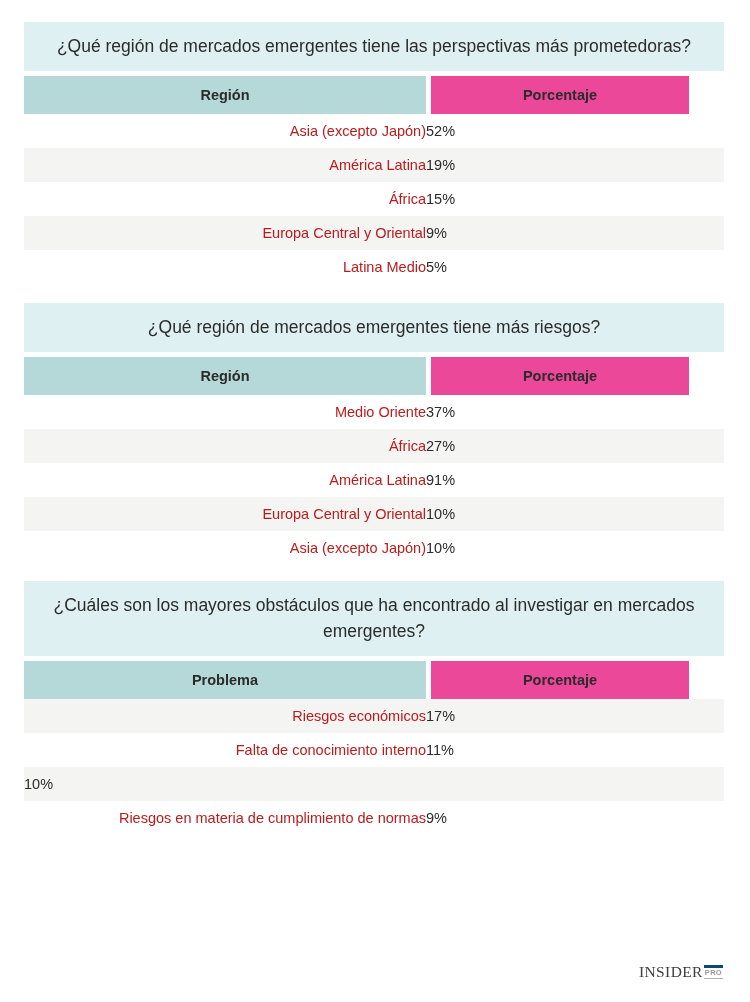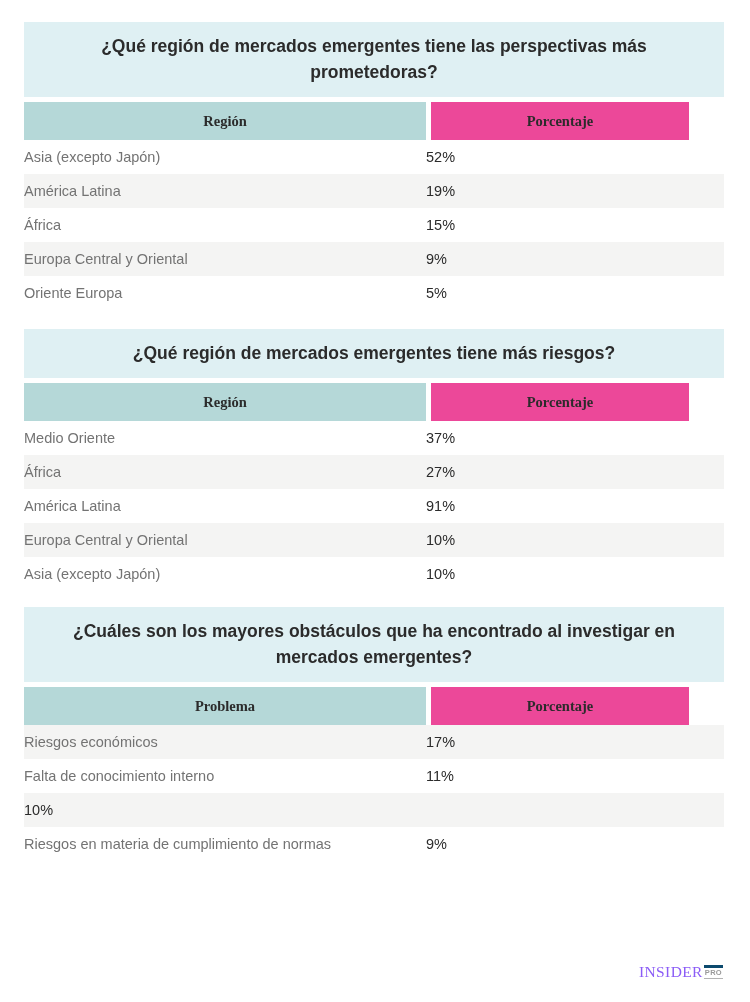--- a/index.html
+++ b/index.html
@@ -26,32 +26,31 @@
   .block {
     width: 700px;
   }
   .block.b1 { padding-top: 22px; }
   .block.b2 { padding-top: 19px; }
   .block.b3 { padding-top: 16px; }
 
   .q-title {
     background: #dff0f3;
     text-align: center;
-    font-weight: bold;
+    font-weight: normal;
     font-size: 17.5px;
     line-height: 26px;
     color: #2b2b2b;
     padding: 11px 20px 12px 20px;
     box-sizing: border-box;
   }
 
   .head-row {
     display: flex;
     margin-top: 5px;
-    font-family: Liberation Serif, serif;
   }
   .head-cell {
     font-weight: bold;
     font-size: 14.5px;
     color: #2b2b2b;
     text-align: center;
     height: 38px;
     line-height: 38px;
     box-sizing: border-box;
   }
@@ -76,24 +75,24 @@
     background: #ffffff;
   }
   .row.alt {
     background: #f4f4f3;
   }
   .row.tall {
     height: 56px;
   }
   .cell-label {
     width: 402px;
-    text-align: left;
+    text-align: right;
     font-size: 14.5px;
     line-height: 19px;
-    color: #737373;
+    color: #b91c1c;
     white-space: pre-wrap;
   }
   .cell-value {
     width: 298px;
     text-align: left;
     font-size: 14.5px;
     color: #2b2b2b;
   }
 
   
@@ -101,21 +100,21 @@
     position: absolute;
     right: 27px;
     bottom: 22px;
     display: flex;
     align-items: flex-start;
   }
   .logo-insider {
     font-family: "Liberation Serif", serif;
     font-size: 15.5px;
     letter-spacing: 0.4px;
-    color: #8b5cf6;
+    color: #404040;
     line-height: 16px;
   }
   .logo-pro-wrap {
     display: inline-block;
     border-top: 3px solid #0c4a6e;
     border-bottom: 1px solid #b3b3b3;
     padding: 0px 1px;
     margin-left: 1px;
     margin-top: 1px;
   }
@@ -153,21 +152,21 @@
       </div>
       <div class="row">
         <div class="cell-label">África</div>
         <div class="cell-value">15%</div>
       </div>
       <div class="row alt">
         <div class="cell-label">Europa Central y Oriental</div>
         <div class="cell-value">9%</div>
       </div>
       <div class="row">
-        <div class="cell-label">Oriente Europa</div>
+        <div class="cell-label">Latina Medio</div>
         <div class="cell-value">5%</div>
       </div>
     </div>
   </div>
 
   <div class="block b2">
     <div class="q-title">¿Qué región de mercados emergentes tiene más riesgos?</div>
     <div class="head-row">
       <div class="head-cell label">Región</div>
       <div class="head-spacer"></div>

